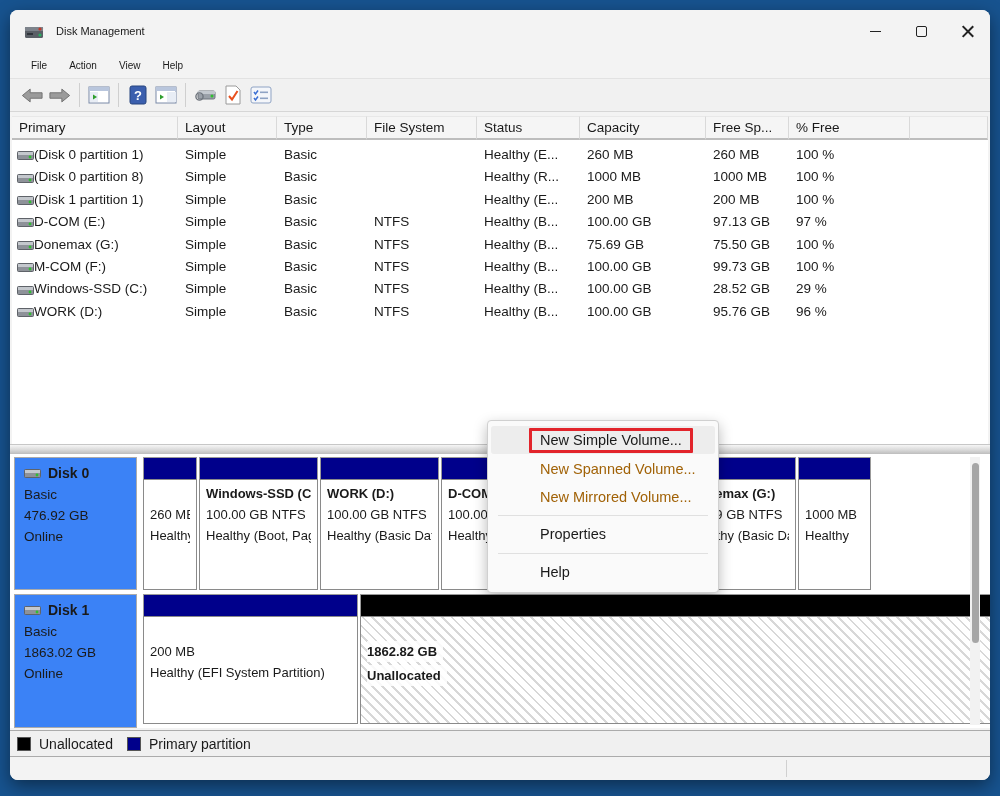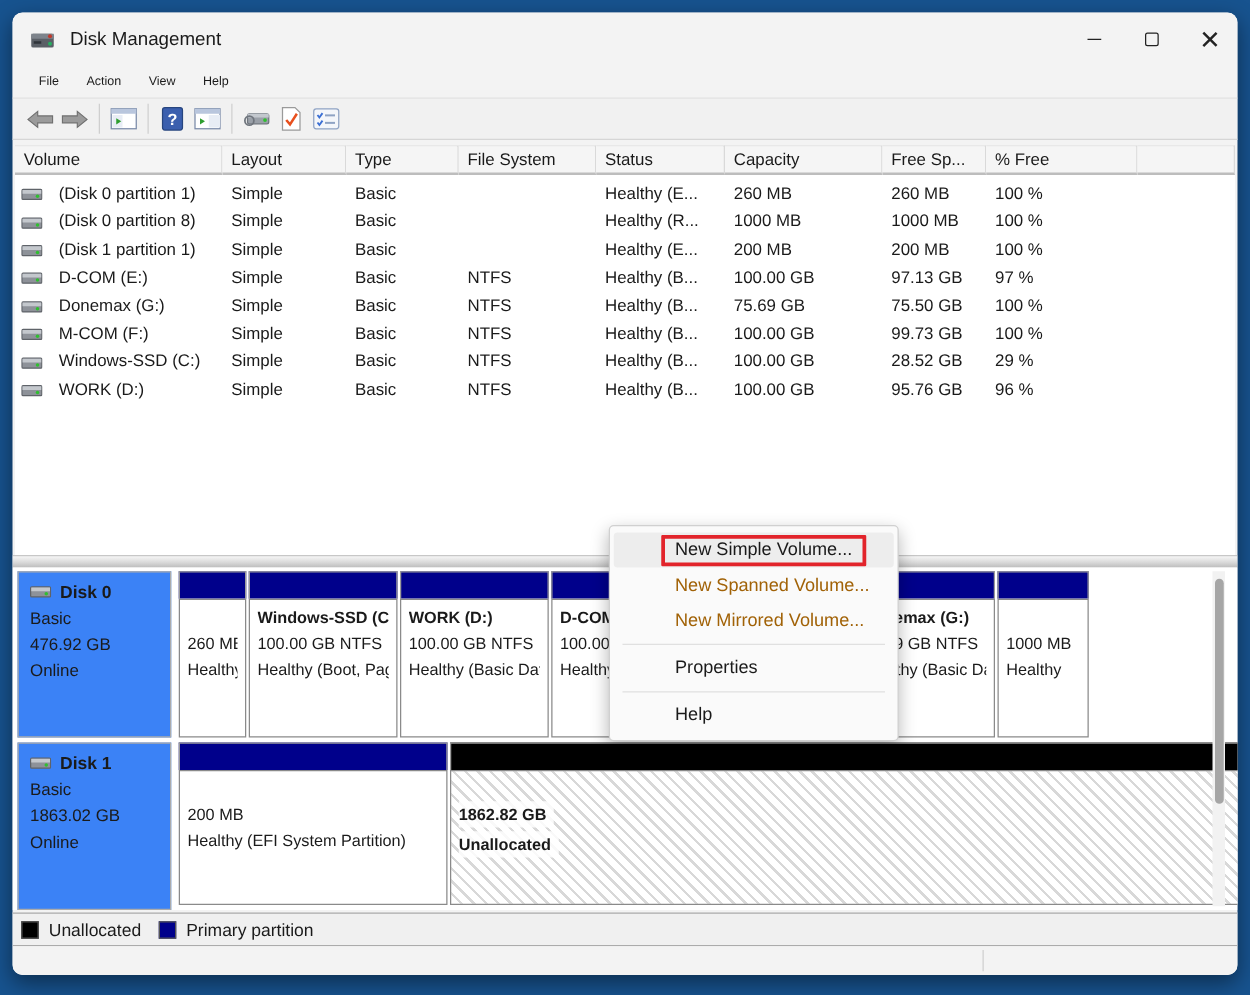--- a/index.html
+++ b/index.html
@@ -7,21 +7,21 @@
   body { font-family:"Liberation Sans", sans-serif; color:#1a1a1a; }
 
   .desktop { position:relative; width:1000px; height:796px; background:#17538F; overflow:hidden; }
   .window  { position:absolute; left:10px; top:10px; width:980px; height:770px;
              background:#F3F3F3; border-radius:8px; overflow:hidden;
              box-shadow:0 6px 18px rgba(0,0,0,.45); }
 
   
   .titlebar { height:42px; display:flex; align-items:center; padding-left:14px; background:#F3F3F3; }
   .title-icon { width:22px; height:18px; margin-right:10px; }
-  .title-text { font-size:15px; }
+  .title-text { font-size:11px; }
   .win-controls { margin-left:auto; display:flex; height:42px; }
   .win-btn { width:46px; height:42px; display:flex; align-items:center; justify-content:center; }
   .glyph-min { width:11px; height:0; border-top:1.6px solid #222; }
   .glyph-max { width:11px; height:11px; border:1.6px solid #222; border-radius:2px; }
   .glyph-close { position:relative; width:13px; height:13px; }
   .glyph-close::before,.glyph-close::after { content:""; position:absolute; left:6px; top:-1px;
       width:1.7px; height:15px; background:#222; }
   .glyph-close::before{ transform:rotate(45deg);} .glyph-close::after{ transform:rotate(-45deg);}
 
   
@@ -36,21 +36,21 @@
 
   
   .vol-list { position:absolute; left:2px; top:106px; width:976px; height:328px; background:#fff; }
   .vl-grid { display:grid; grid-template-columns:166px 99px 90px 110px 103px 126px 83px 121px 1fr; }
   .vl-head .cell { background:#F5F5F5; border-right:1px solid #D9D9D9; border-bottom:2px solid #BDBDBD;
                    border-top:1px solid #E8E8E8; height:24px; line-height:22px; font-size:13.5px;
                    padding-left:7px; white-space:nowrap; overflow:hidden; }
   .vl-rows { padding-top:4px; }
   .vl-row .cell { height:22.4px; line-height:22.4px; font-size:13.5px; padding-left:7px;
                   white-space:nowrap; overflow:hidden; }
-  .vl-row .vol-cell { display:flex; align-items:center; gap:13px; padding-left:5px; }
+  .vl-row .vol-cell { display:flex; align-items:center; gap:0; padding-left:5px; }
   .drive-ico { width:17px; height:12px; flex:0 0 auto; }
 
   
   .splitter { position:absolute; left:0; top:434px; width:980px; height:10px;
               background:linear-gradient(#f6f6f6,#d9d9d9 55%, #bdbdbd); border-top:1px solid #c7c7c7; }
 
   
   .disk-pane { position:absolute; left:0; top:444px; width:980px; height:274px; background:#fff; }
 
   .disk-label { position:absolute; left:4px; width:123px; background:#3b82f6;
@@ -191,21 +191,21 @@
           <path d="M4 6 L5.5 8 L8 4.5" fill="none" stroke="#3b6fd4" stroke-width="1.5"></path>
           <rect x="10" y="5.5" width="8" height="1.6" fill="#8fa3c4"></rect>
           <path d="M4 12 L5.5 14 L8 10.5" fill="none" stroke="#3b6fd4" stroke-width="1.5"></path>
           <rect x="10" y="11.5" width="8" height="1.6" fill="#8fa3c4"></rect>
         </svg>
       </div>
     </div>
 
     <div class="vol-list">
       <div class="vl-grid vl-head">
-        <div class="cell">Volume</div>
+        <div class="cell">Primary</div>
         <div class="cell">Layout</div>
         <div class="cell">Type</div>
         <div class="cell">File System</div>
         <div class="cell">Status</div>
         <div class="cell">Capacity</div>
         <div class="cell">Free Sp...</div>
         <div class="cell">% Free</div>
         <div class="cell"></div>
       </div>
       <div class="vl-rows">

